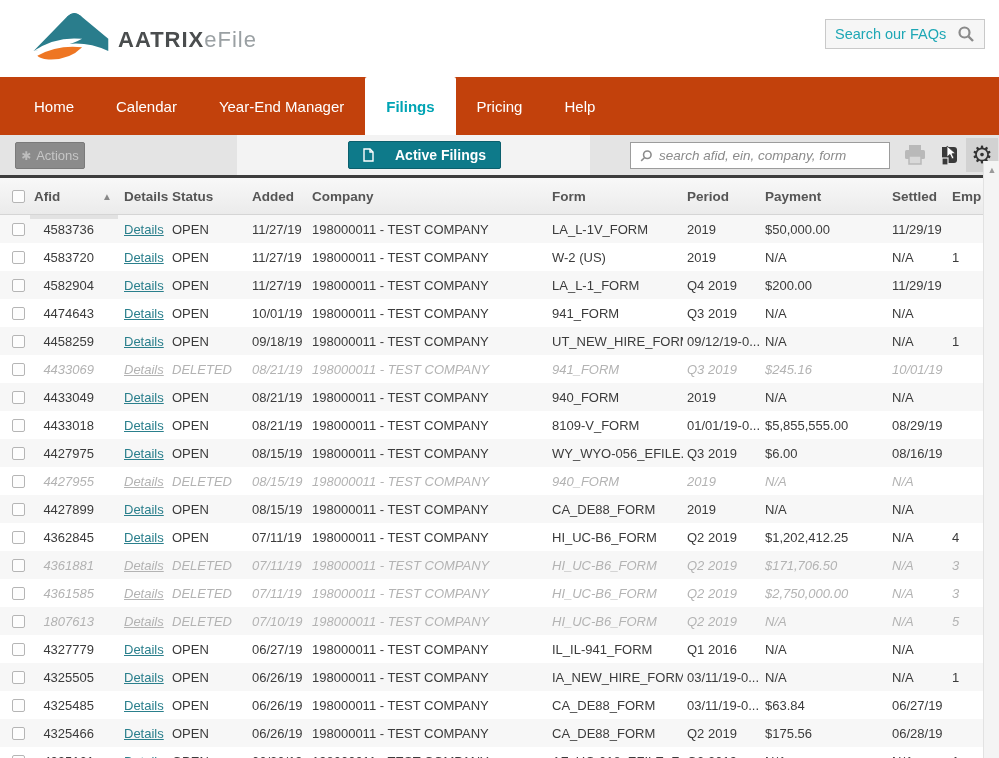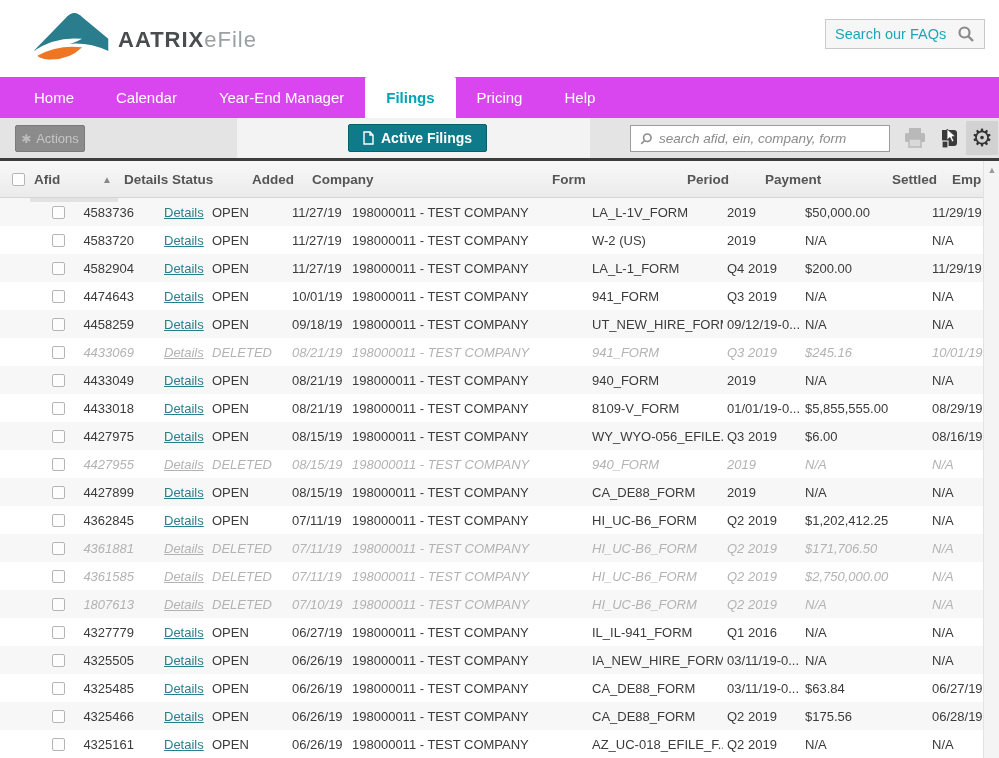--- a/index.html
+++ b/index.html
@@ -12,38 +12,38 @@
   .logo-mark { width:84px; height:62px; }
   .logo-text { font-size:22px; letter-spacing:1px; margin-left:6px; margin-top:6px; }
   .logo-text .bold { font-weight:700; color:#4a4d4e; }
   .logo-text .light { font-weight:400; color:#9aa0a3; }
   .faq-box { position:absolute; right:14px; top:19px; width:160px; height:30px;
              background:#f6f6f6; border:1px solid #c9c9c9; display:flex;
              align-items:center; justify-content:space-between; padding:0 9px; cursor:pointer; }
   .faq-box .faq-label { color:#1da7b5; font-size:14.5px; }
 
   
-  .nav-bar { height:41px; background:#d946ef; display:flex; align-items:stretch; padding-left:13px; }
+  .nav-bar { height:58px; background:#c2410c; display:flex; align-items:stretch; padding-left:13px; }
   .nav-item { color:#fff; font-size:15px; display:flex; align-items:center;
               padding:0 21px; cursor:pointer; white-space:nowrap; }
   .nav-item.active { background:#fff; color:#00a4b4; font-weight:700; border-radius:2px 2px 0 0; }
 
   
   .toolbar { height:43px; background:#e4e4e4; border-bottom:3px solid #3d3d3d;
              position:relative; }
   .toolbar-light-strip { position:absolute; left:237px; top:0; width:353px; height:40px; background:#f3f3f3; }
   .actions-btn { position:absolute; left:15px; top:7px; width:70px; height:27px;
                  background:#8b8b8b; border:1px solid #7a7a7a; border-radius:2px;
                  color:#c6c6c6; font-size:13px; display:flex; align-items:center;
                  justify-content:center; gap:5px; cursor:default; }
   .actions-btn .gear-sm { font-size:12px; color:#bdbdbd; }
   .active-filings-btn { position:absolute; left:348px; top:6px; height:28px; padding:0 14px;
                  background:#0e7a8a; border:1px solid #0b5f6d; border-radius:2px;
                  color:#fff; font-size:14px; font-weight:700; display:flex;
-                 align-items:center; gap:7px; cursor:pointer; }
+                 align-items:center; gap:21px; cursor:pointer; }
   .filing-search { position:absolute; left:630px; top:7px; width:260px; height:27px;
                  background:#fff; border:1px solid #9c9c9c; display:flex; align-items:center;
                  padding:0 8px; gap:6px; }
   .filing-search input { border:none; outline:none; flex:1; font-style:italic;
                  font-size:13.5px; color:#555; background:transparent;
                  font-family:"Liberation Sans", sans-serif; }
   .filing-search input::placeholder { color:#8b8b8b; }
   .tool-icon { position:absolute; top:6px; width:28px; height:28px; display:flex;
                align-items:center; justify-content:center; cursor:pointer; }
   .icon-print { left:901px; }
@@ -55,21 +55,21 @@
   .grid { position:relative; }
   .grid-row { display:grid;
       grid-template-columns:30px 72px 18px 48px 80px 57px 243px 135px 78px 127px 60px 35px;
       align-items:center; width:983px; }
   .grid-header { height:37px; background:linear-gradient(#f8f8f8,#ebebeb);
       border-bottom:1px solid #d5d5d5; color:#555; font-size:13.5px; font-weight:700;
       position:relative; }
   .grid-header .hcell { padding-left:4px; white-space:nowrap; }
   .grid-header .sort-arrow { color:#888; font-size:10px; padding-left:0; }
   .sort-underline { position:absolute; left:30px; bottom:-5px; width:88px; height:4px; background:#e2e2e2; }
-  .body-row { height:28px; font-size:13px; color:#3b3b3b;padding-left:40px; }
+  .body-row { height:28px; font-size:13px; color:#3b3b3b; }
   .body-row:nth-child(odd) { background:#f7f7f7; }
   .body-row:nth-child(even) { background:#ffffff; }
   .cell { white-space:nowrap; overflow:hidden; padding-left:4px; }
   .cell.afid { text-align:right; padding-right:8px; }
   .details-link { color:#2a7f8c; text-decoration:underline; cursor:pointer; }
   .body-row.deleted { color:#b3b3b3; font-style:italic; }
   .body-row.deleted .details-link { color:#b3b3b3; }
   .cb { appearance:none; -webkit-appearance:none; width:13px; height:13px;
         border:1px solid #b5b5b5; border-radius:2px; background:#fdfdfd;
         margin-left:8px; cursor:pointer; display:block; }

